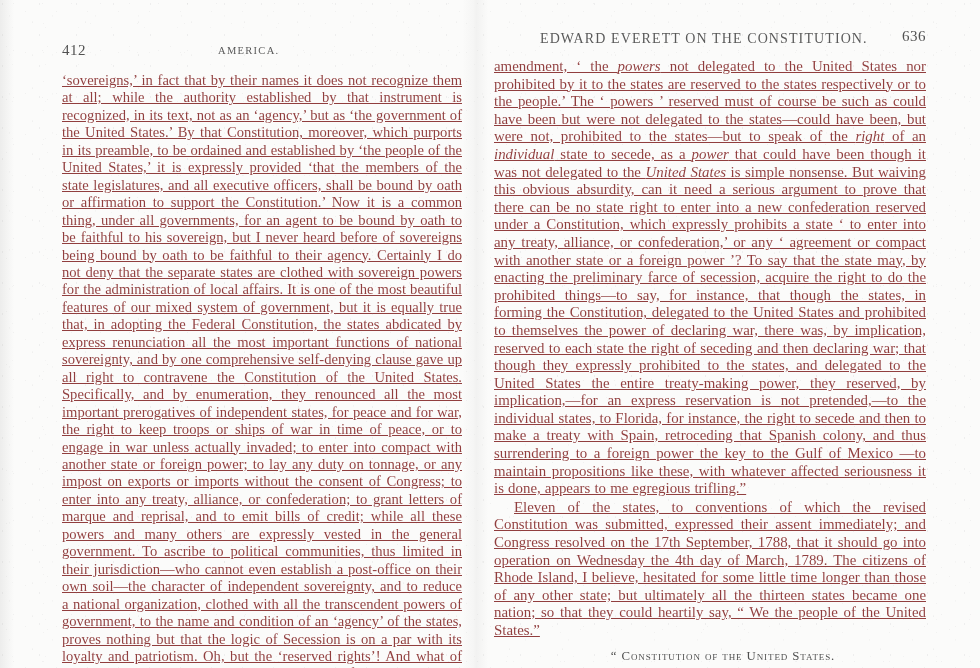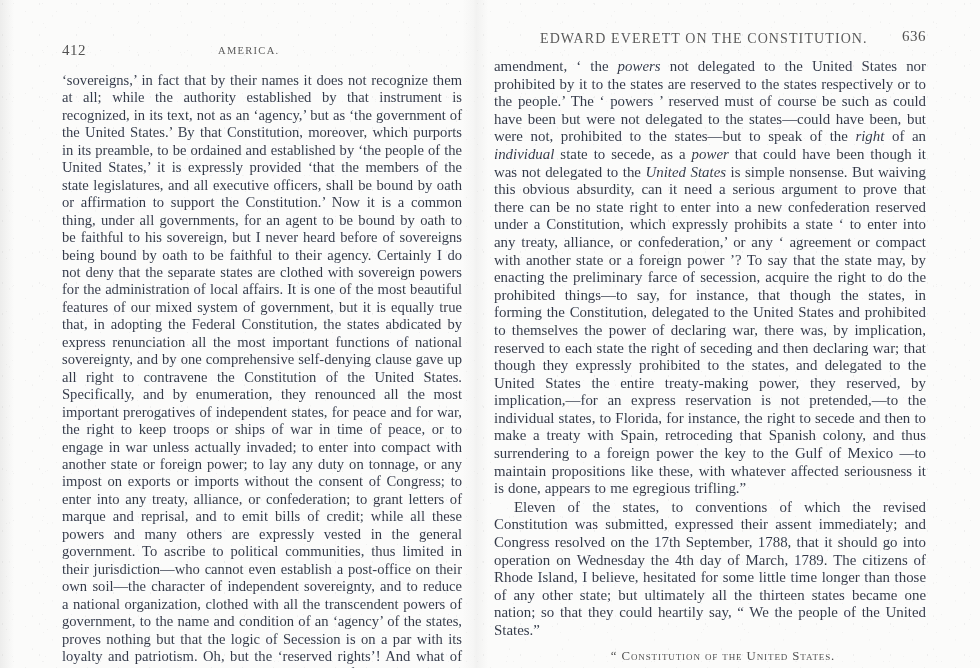--- a/index.html
+++ b/index.html
@@ -112,23 +112,24 @@
   }
   #col-left  { top: 72px; }
   #col-right { top: 58px; }
 
   .para {
     margin: 0 0 0 0;
     text-align: justify;
     text-justify: inter-word;
     font-size: 14.6px;
     line-height: 17.45px;
-    color: #0f172a;
+    color: #7f1d1d;
     hyphens: none;
     word-spacing: .4px;
+    text-decoration: underline;
   }
   #col-right .para { font-size: 14.9px; line-height: 17.6px; }
 
   .para + .para { margin-top: 1px; }
   .para.indent { text-indent: 20px; }
 
   .para i, .para em { font-style: italic; }
 
   
   .subhead {

